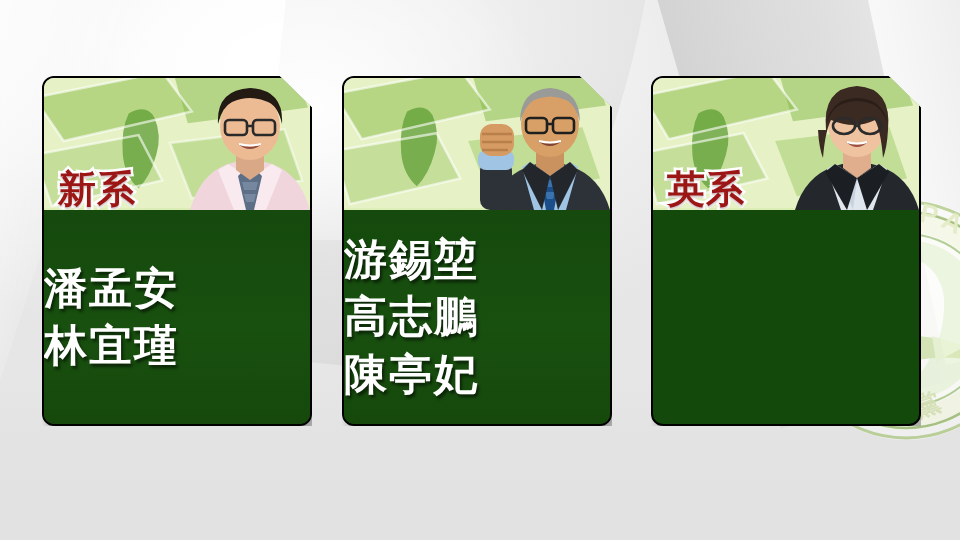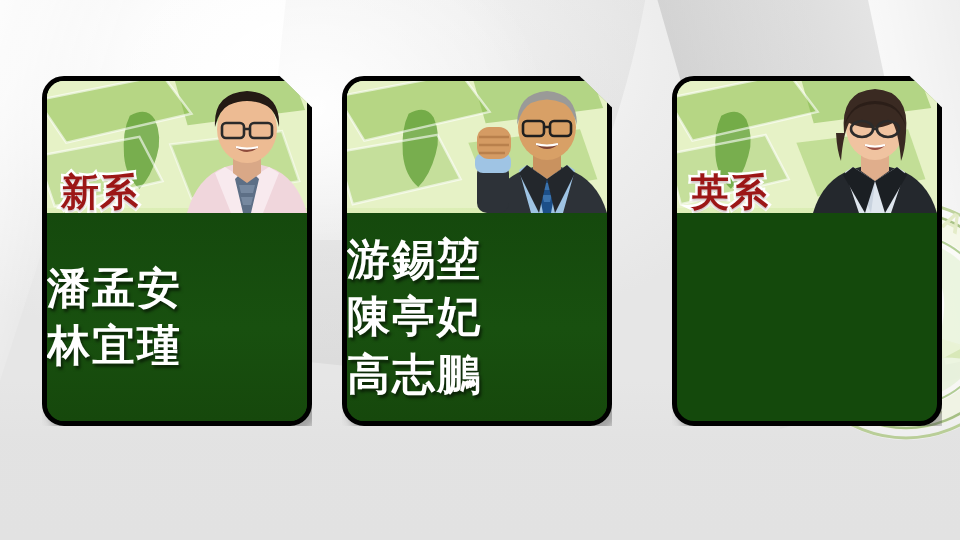--- a/index.html
+++ b/index.html
@@ -79,31 +79,31 @@
     opacity: .95;
   }
 
   
   .card {
     position: absolute;
     top: 76px;
     width: 270px;
     height: 350px;
     box-sizing: border-box;
-    border: 5px solid #000000;
-    border-radius: 22px;
+    border: 2px solid #000000;
+    border-radius: 12px;
     background: #14490c;
     overflow: hidden;
     box-shadow: 6px 7px 9px rgba(80,80,80,.45);
     
     clip-path: polygon(0% 0%, 88% 0%, 100% 9%, 100% 100%, 0% 100%);
   }
   #card-0 { left: 42px; }
   #card-1 { left: 342px; }
-  #card-2 { left: 672px; }
+  #card-2 { left: 651px; }
 
   .card-photo {
     position: relative;
     height: 132px;
     overflow: hidden;
     background: linear-gradient(160deg, #e8f3c9 0%, #e2f0bd 45%, #d6ecae 100%);
   }
   
   .map-art { position: absolute; inset: 0; }
 
@@ -293,22 +293,22 @@
             <path d="M10 18 h30" stroke="#b9804c" stroke-width="2.4"></path>
             <path d="M10 26 h26" stroke="#b9804c" stroke-width="2.4"></path>
           </g>
         </g>
       </svg>
 
     </div>
 
     <div class="card-names">
       <div class="name">游錫堃</div>
+      <div class="name">高志鵬</div>
       <div class="name">陳亭妃</div>
-      <div class="name">高志鵬</div>
     </div>
   </div>
 
   <div class="card" id="card-2">
     <div class="card-photo">
       <svg class="map-art" viewBox="0 0 270 132" preserveAspectRatio="none">
         <rect width="270" height="132" fill="#e6f2c6"></rect>
         <path d="M-10 18 L116 -8 L146 32 L16 62 Z" fill="#8ec04f" opacity=".55"></path>
         <path d="M126 -12 L246 -20 L264 28 L142 44 Z" fill="#7fb843" opacity=".5"></path>
         <path d="M-10 76 L92 56 L116 102 L4 128 Z" fill="#9dc866" opacity=".45"></path>

